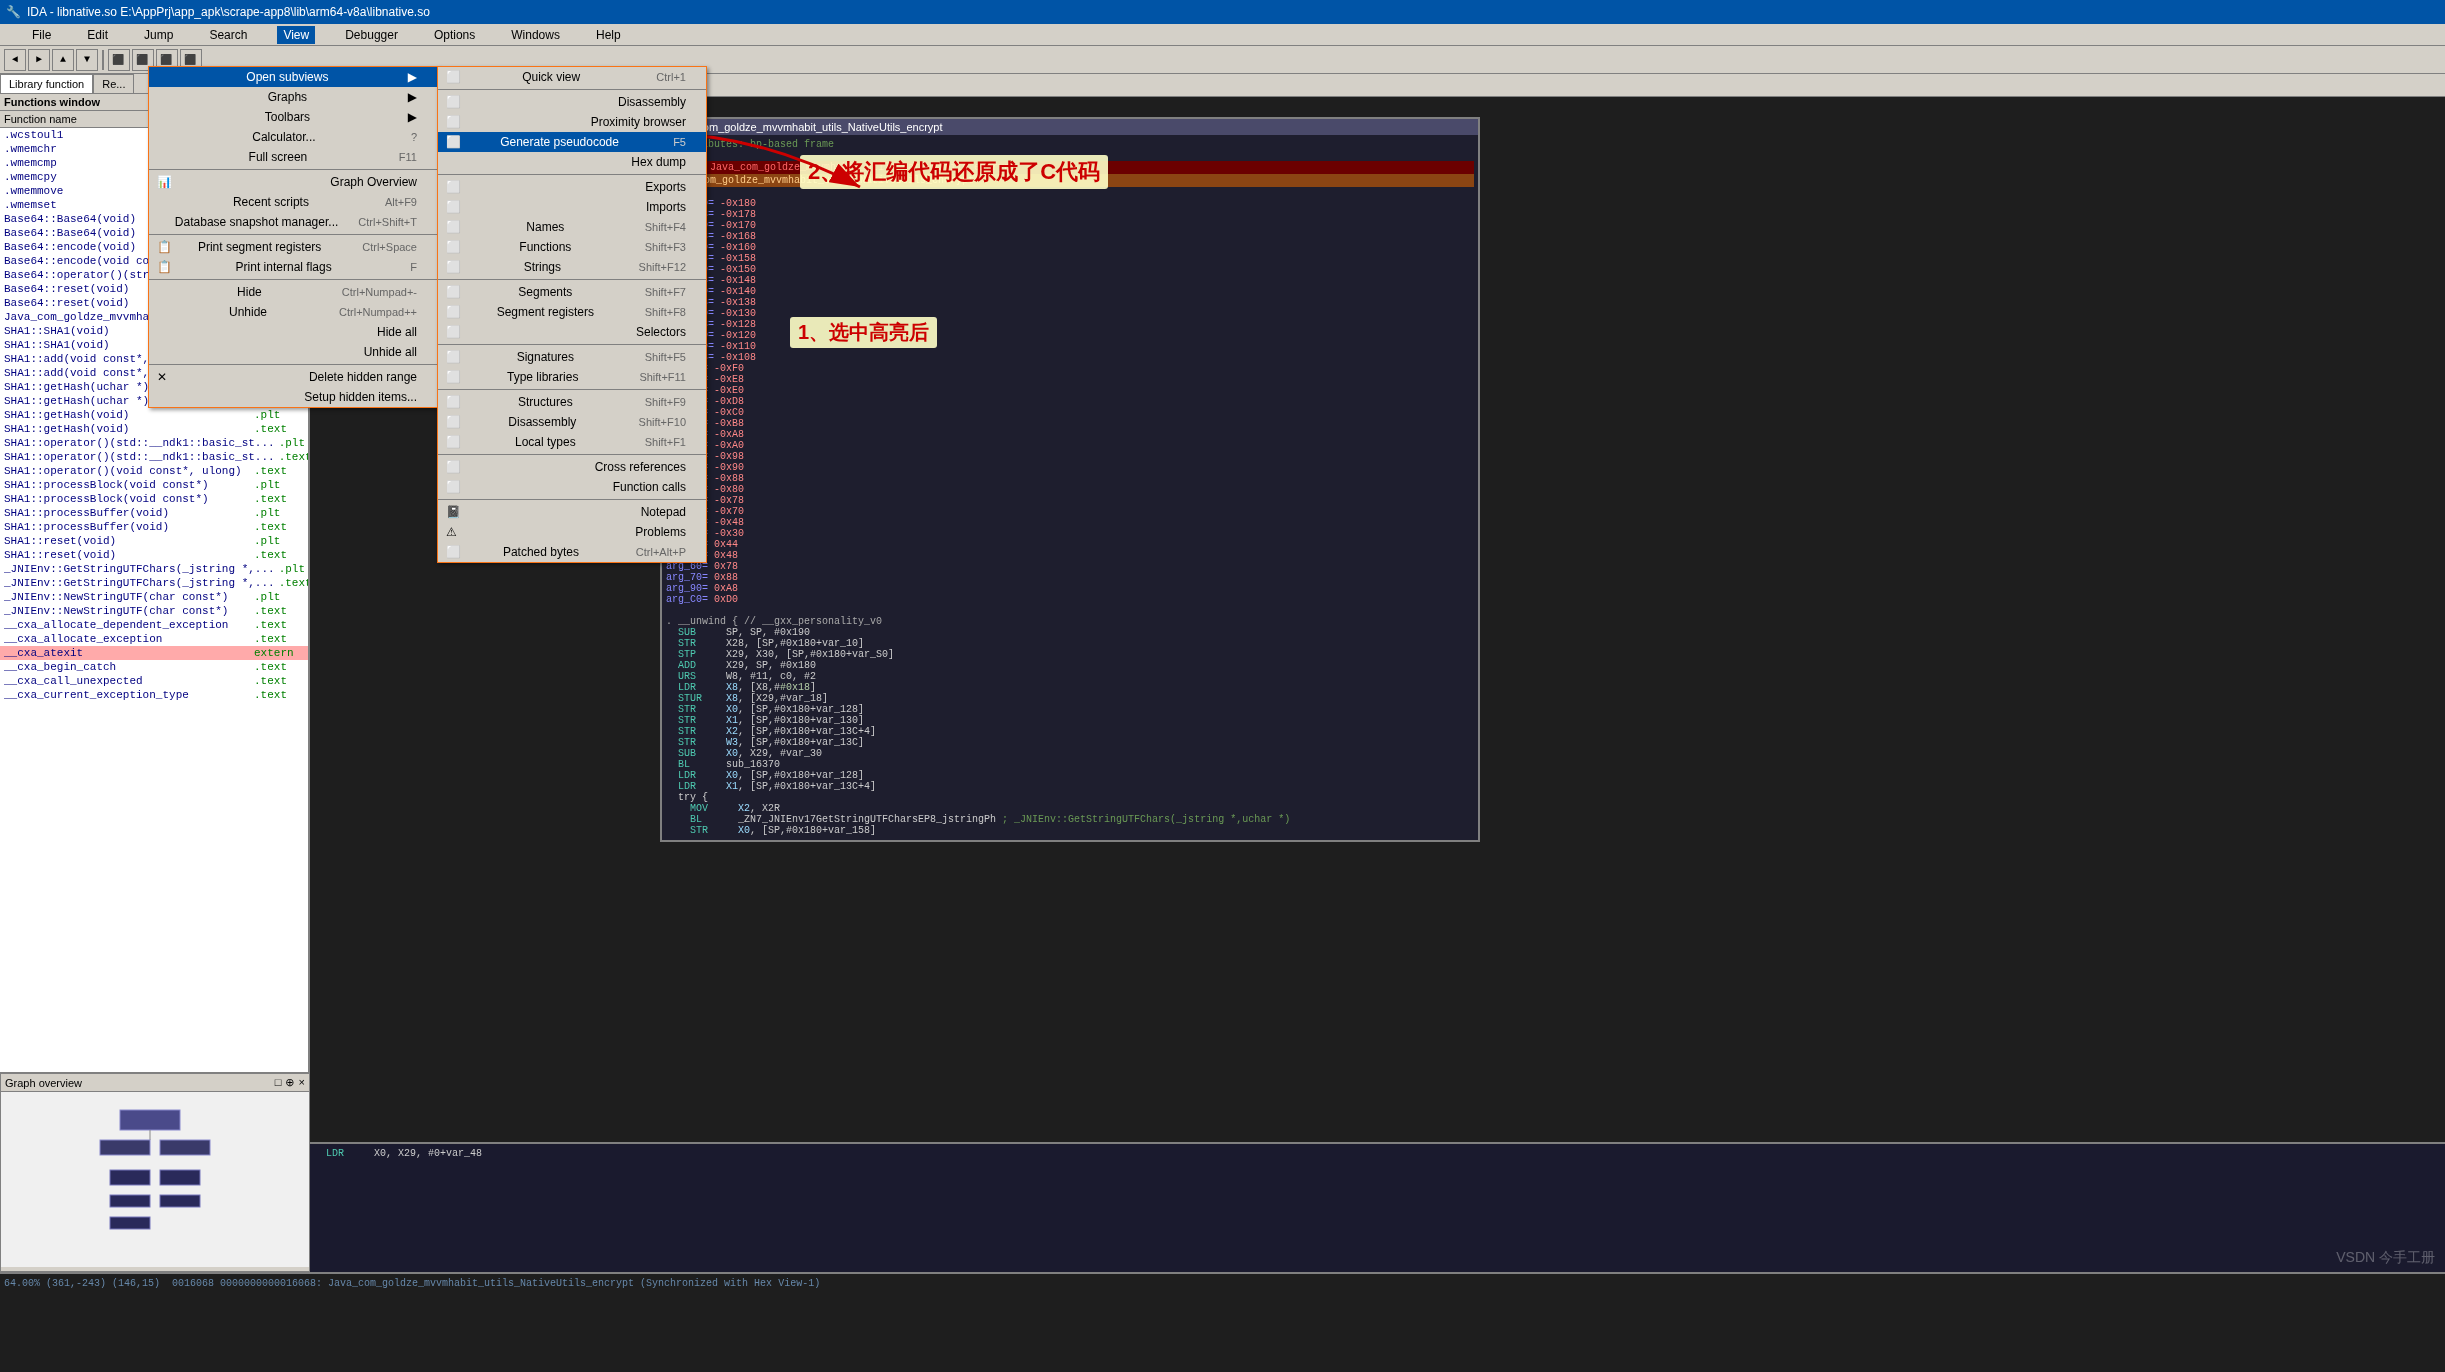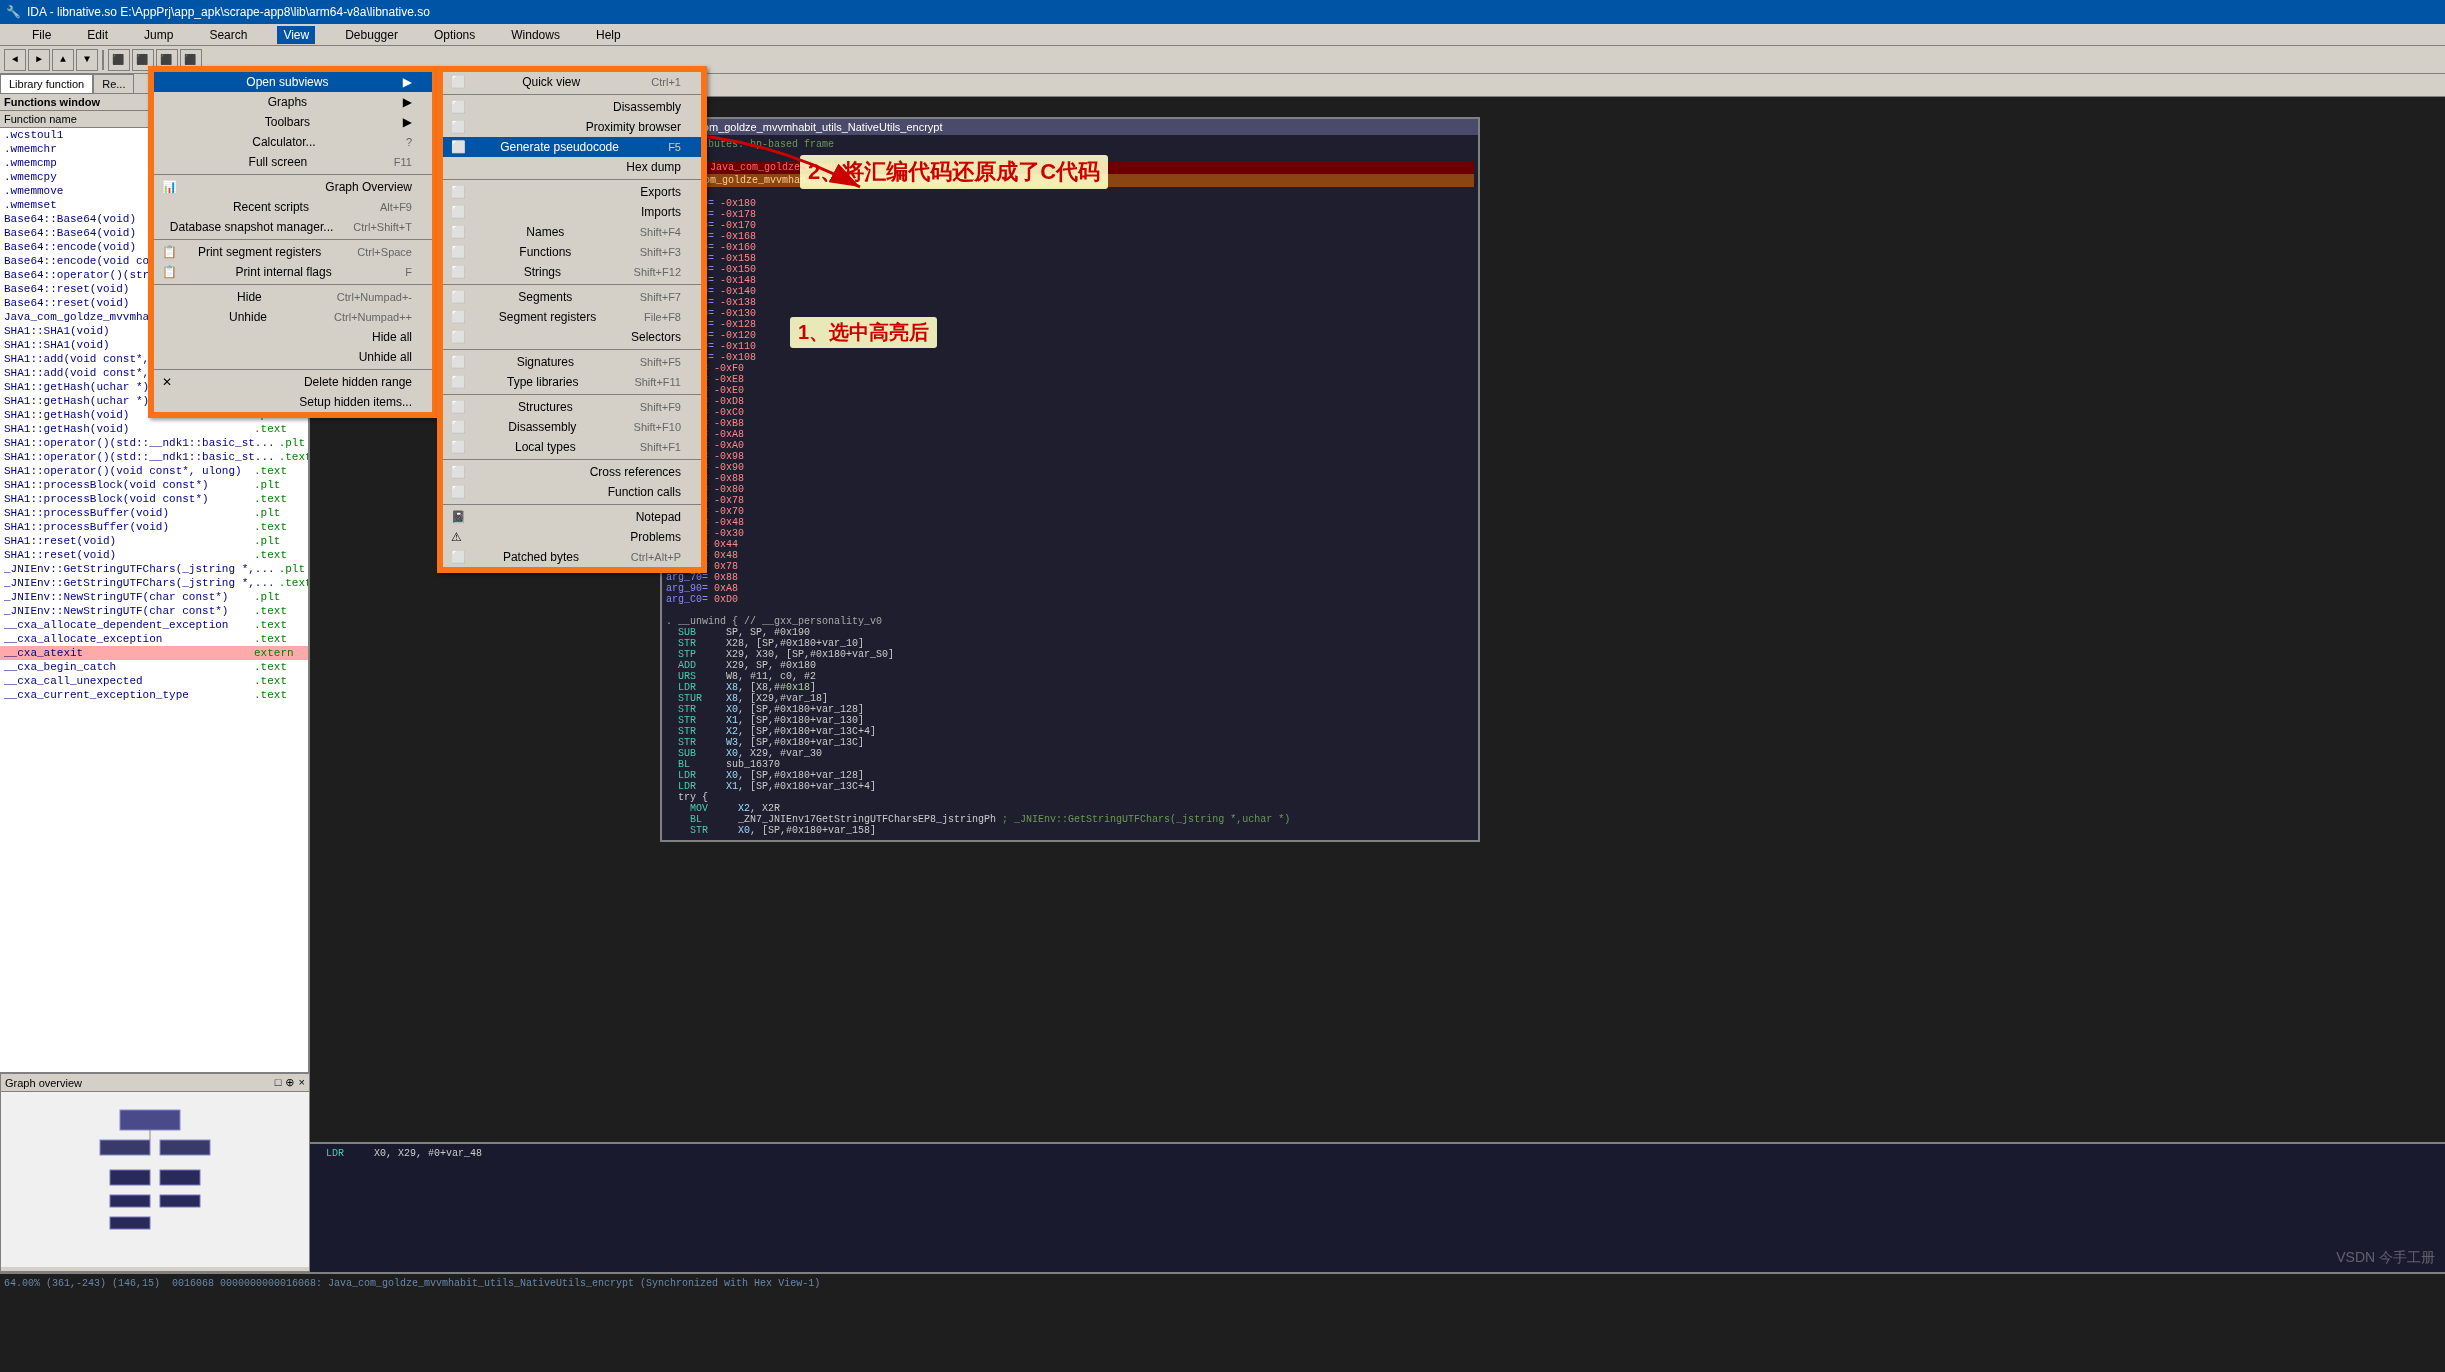--- a/index.html
+++ b/index.html
@@ -230,21 +230,21 @@
       height: calc(100% - 22px);
       display: flex;
       align-items: center;
       justify-content: center;
     }
 
     
     .dropdown-menu {
       position: absolute;
       background: #d4d0c8;
-      border: 6px solid #f97316;
+      border: 1px solid #f97316;
       box-shadow: 2px 2px 4px rgba(0,0,0,0.4);
       z-index: 1000;
       min-width: 200px;
       font-family: Arial, sans-serif;
       font-size: 12px;
     }
     .dropdown-item {
       padding: 3px 20px 3px 8px;
       cursor: pointer;
       display: flex;
@@ -807,21 +807,21 @@
   </div>
   <div class="dropdown-separator"></div>
   <div class="dropdown-item">
     <span style="width:20px;display:inline-block;">⬜</span>
     <span>Segments</span>
     <span class="shortcut">Shift+F7</span>
   </div>
   <div class="dropdown-item">
     <span style="width:20px;display:inline-block;">⬜</span>
     <span>Segment registers</span>
-    <span class="shortcut">File+F8</span>
+    <span class="shortcut">Shift+F8</span>
   </div>
   <div class="dropdown-item">
     <span style="width:20px;display:inline-block;">⬜</span>
     <span>Selectors</span>
   </div>
   <div class="dropdown-separator"></div>
   <div class="dropdown-item">
     <span style="width:20px;display:inline-block;">⬜</span>
     <span>Signatures</span>
     <span class="shortcut">Shift+F5</span>

